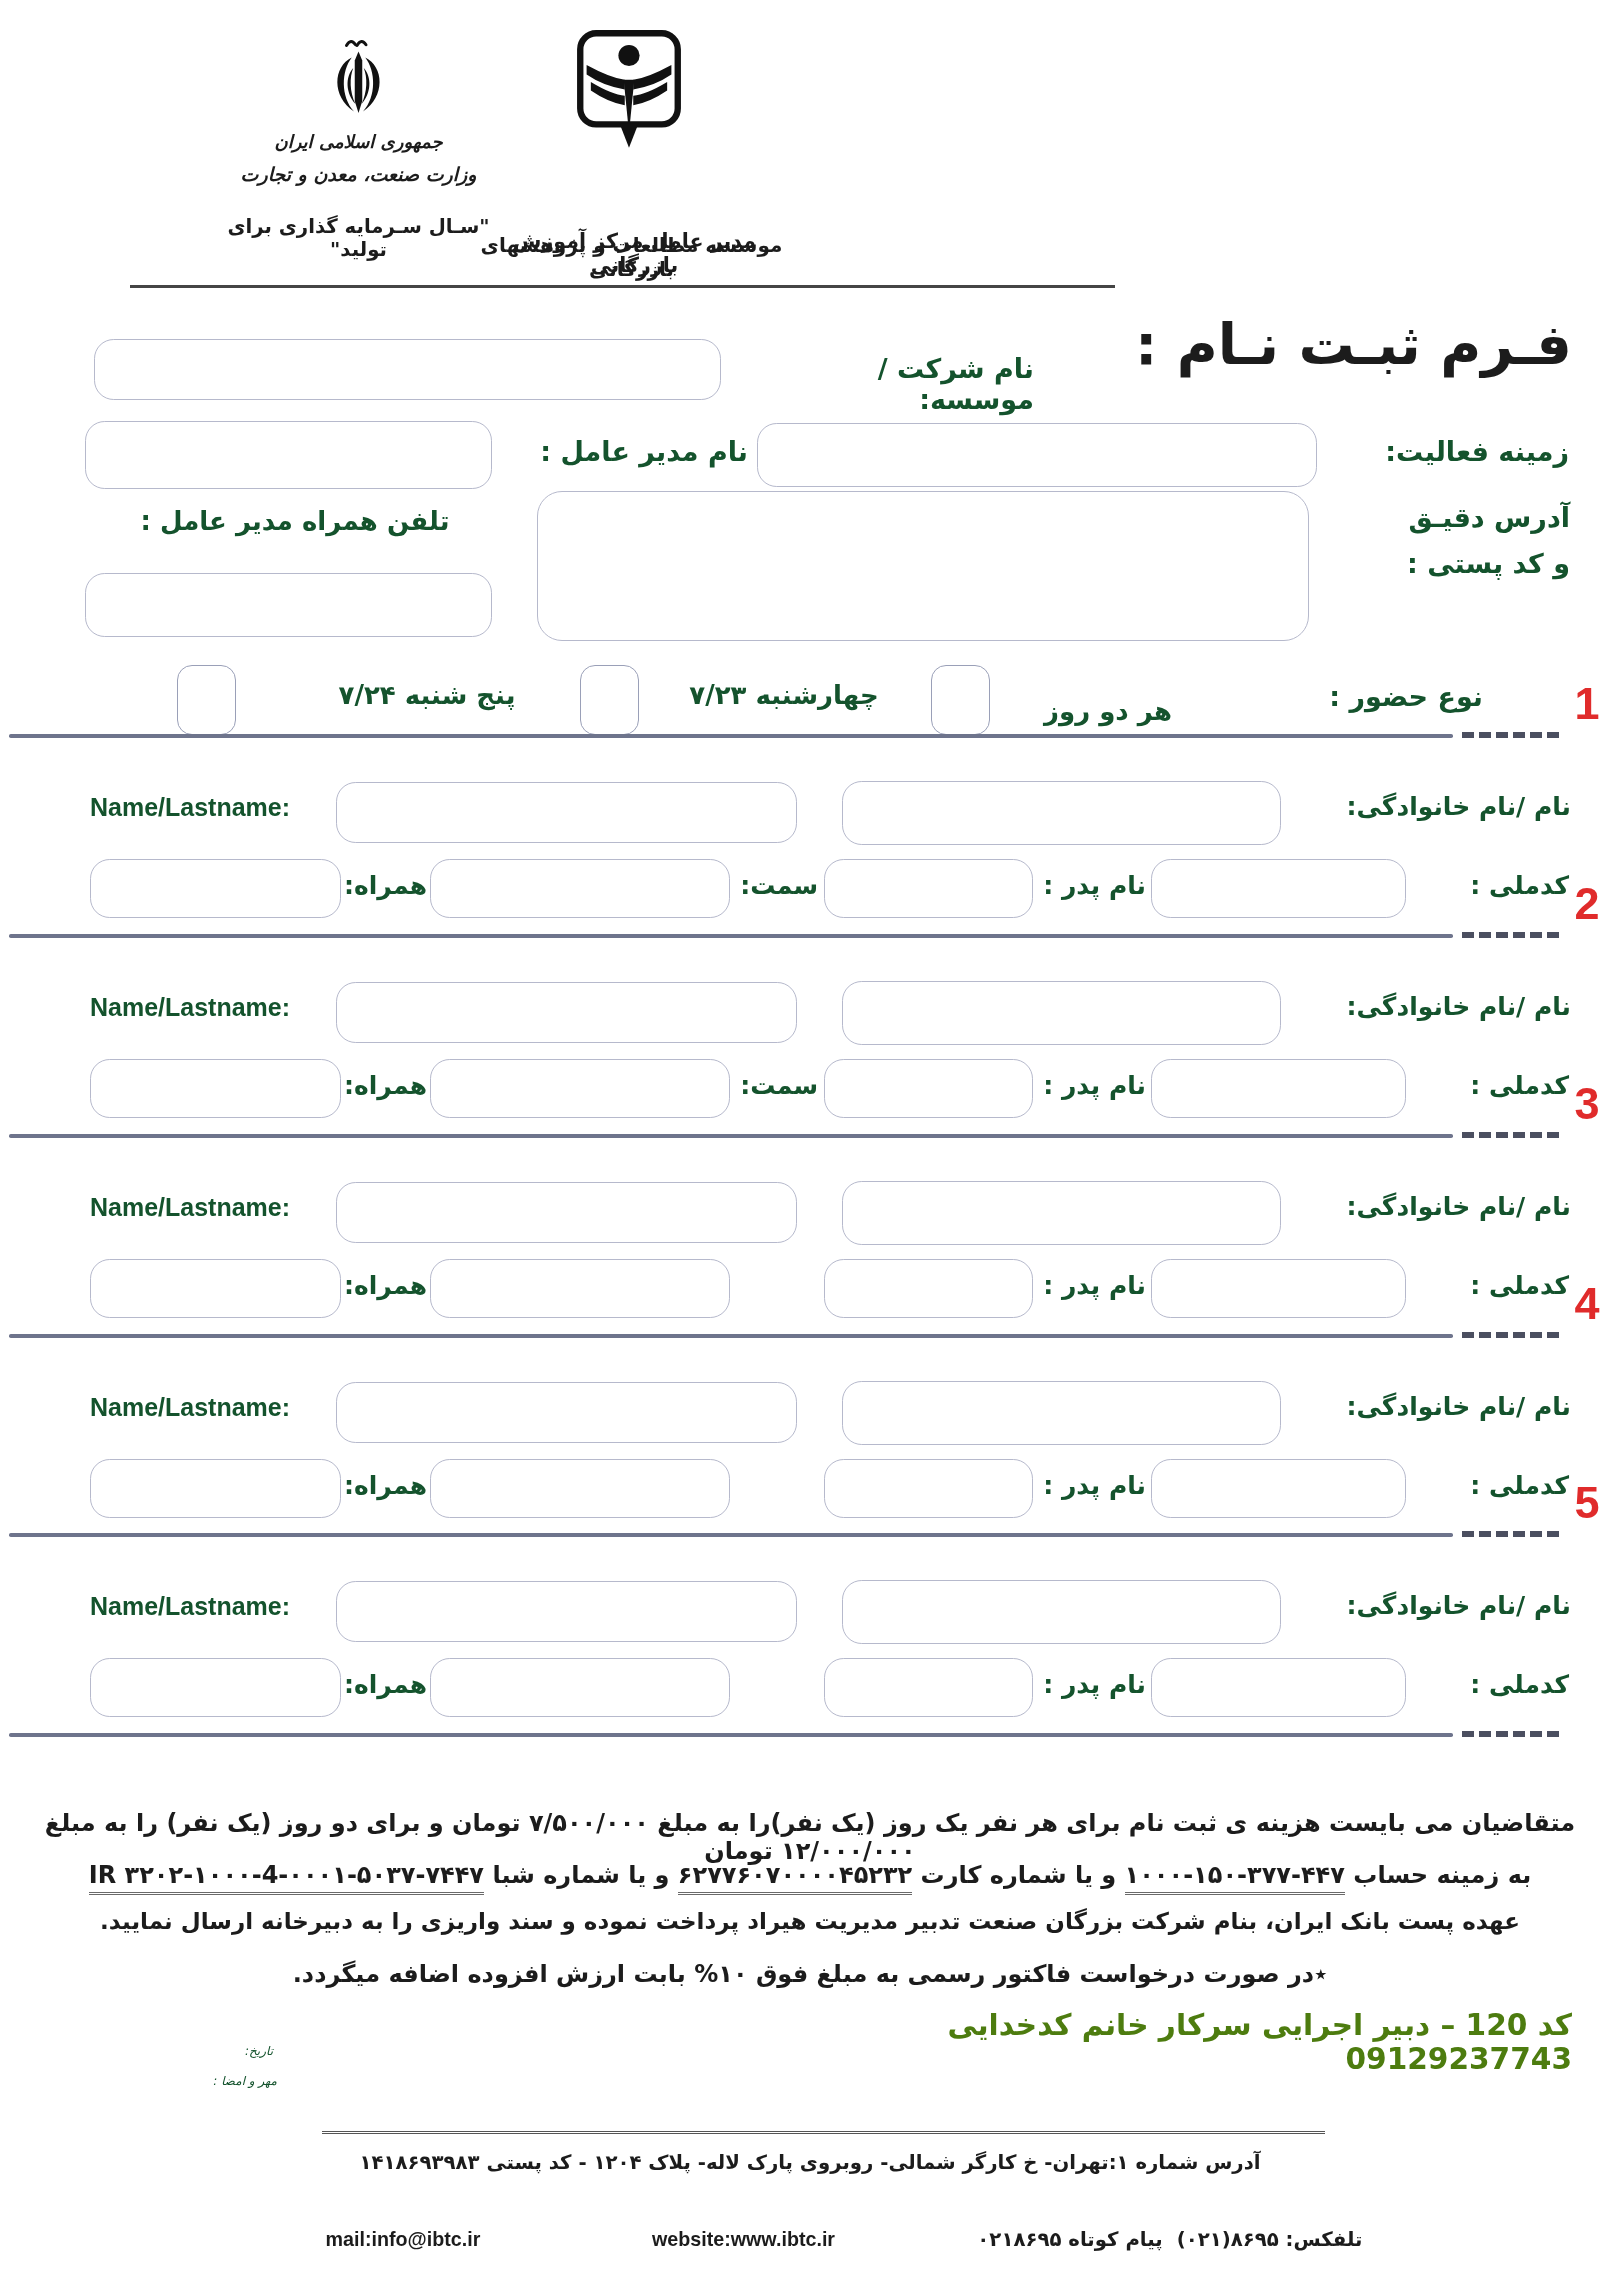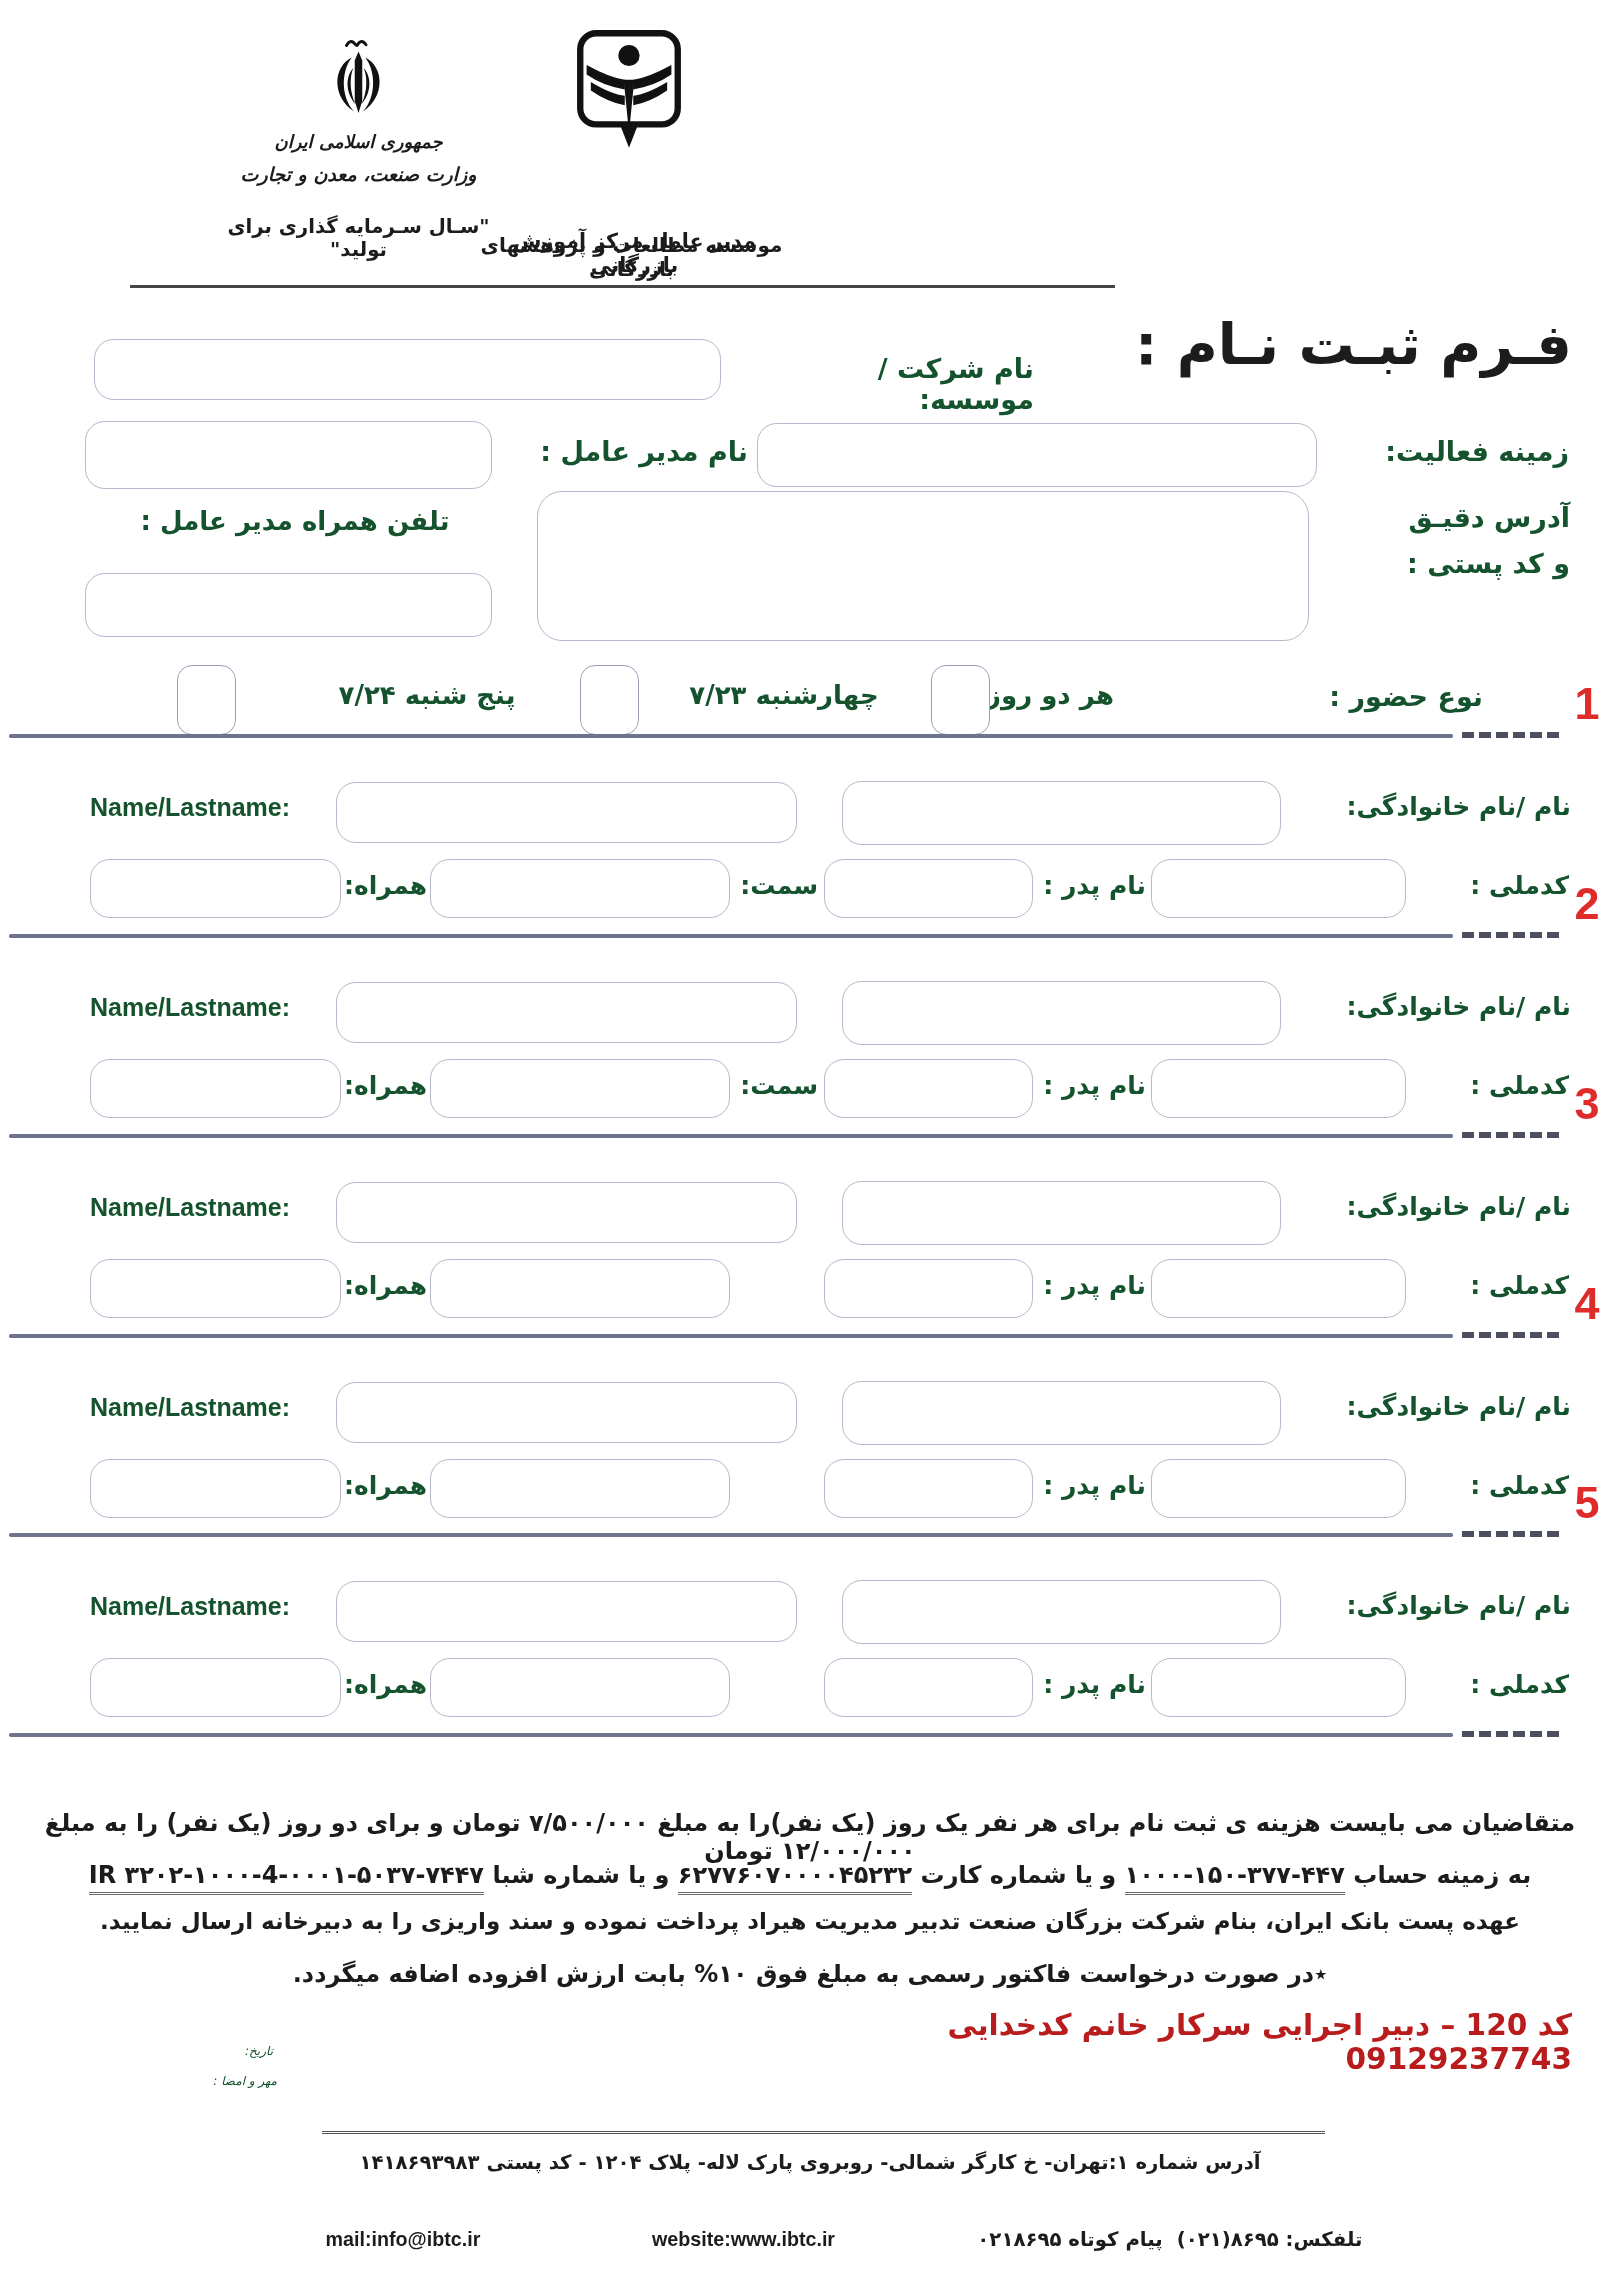--- a/index.html
+++ b/index.html
@@ -51,21 +51,21 @@
   .s-lbl-mob{position:absolute;left:345px;top:138px;width:82px;text-align:right;}
   .s-inp-mob{left:90px;top:125px;width:251px;height:59px;}
   
   .pay{left:18px;width:1584px;text-align:center;font-weight:bold;}
   .pay1{top:1809px;font-size:24px;}
   .pay2{top:1861px;font-size:24px;}
   .pay3{top:1908px;font-size:23px;}
   .pay4{top:1960px;font-size:24px;}
   .u-num{border-bottom:3.6px double #6a6a6a;padding-bottom:2.7px;}
   .ltr{direction:ltr;unicode-bidi:isolate;}
-  .code-line{left:806px;top:2008px;width:766px;text-align:right;font-size:29.6px;font-weight:bold;color:#b91c1c;}
+  .code-line{left:806px;top:2008px;width:766px;text-align:right;font-size:29.6px;font-weight:bold;color:#4d7c0f;}
   .sig{font-size:12px;font-style:italic;color:#14532d;}
   .sig-date{left:157px;top:2044px;width:116px;text-align:right;}
   .sig-stamp{left:134px;top:2074px;width:143px;text-align:right;}
   .footer-rule{left:322px;top:2131px;width:1003px;height:0;border-top:3.6px double #555;}
   .foot{font-weight:bold;font-size:19.7px;}
   .foot1{left:18px;top:2151px;width:1584px;text-align:center;}
   .foot2{left:18px;top:2189px;width:1584px;text-align:center;}
   .foot-item{top:2228px;text-align:center;}
   .f-telfax{left:1173px;width:193px;}
   .f-sms{left:958px;width:224px;}
@@ -118,21 +118,21 @@
   <div class="abs lbl row2-ceo-label">نام مدیر عامل :</div>
   <div class="pill" style="left:85px;top:421px;width:407px;height:68px;"></div>
 
   <div class="abs lbl addr1">آدرس دقیـق</div>
   <div class="abs lbl addr2">و کد پستی :</div>
   <div class="pill" style="left:537px;top:491px;width:772px;height:150px;border-radius:25px;"></div>
   <div class="abs lbl phone-label">تلفن همراه مدیر عامل :</div>
   <div class="pill" style="left:85px;top:573px;width:407px;height:64px;"></div>
 
   <div class="abs lbl att-label">نوع حضور :</div>
-  <div class="abs lbl att-opt" style="left:967px;width:166px;">هر دو روز</div>
+  <div class="abs lbl att-opt" style="left:1025px;width:166px;margin-top:16px;">هر دو روز</div>
   <div class="checkbox" style="left:931px;"></div>
   <div class="abs lbl att-opt" style="left:663px;width:242px;">چهارشنبه ۷/۲۳</div>
   <div class="checkbox" style="left:580px;"></div>
   <div class="abs lbl att-opt" style="left:313px;width:228px;">پنج شنبه ۷/۲۴</div>
   <div class="checkbox" style="left:177px;"></div>
 
   <div class="section" style="top:734px;">
     <div class="sec-line"></div>
     <div class="sec-dash"></div>
     <div class="sec-num">1</div>

